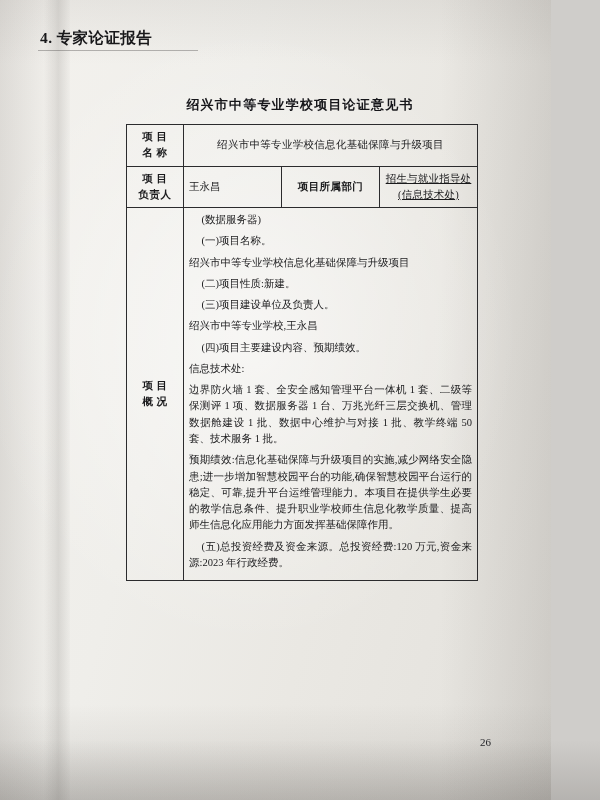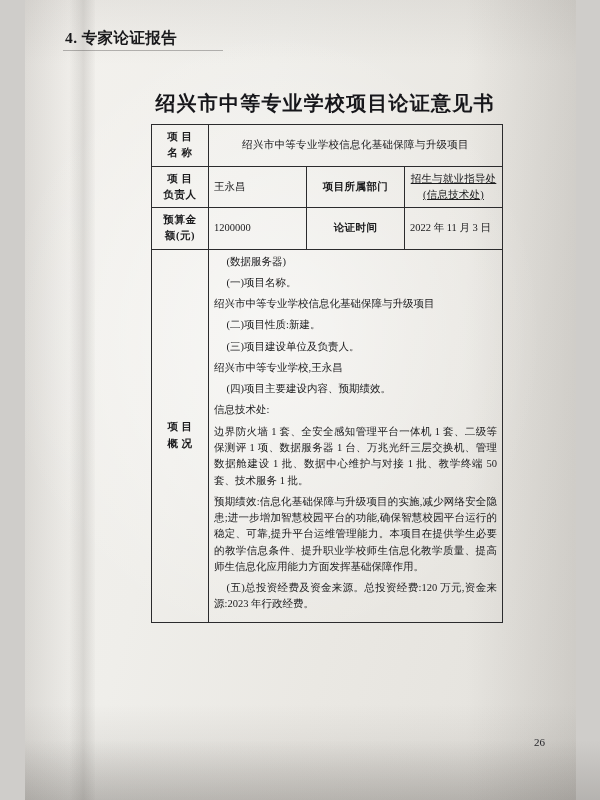--- a/index.html
+++ b/index.html
@@ -15,21 +15,20 @@
   }
   
   .page {
     position: absolute;
     left: 0;
     top: 0;
     width: 551px;
     height: 800px;
     background:
       linear-gradient(105deg, #f4f2ee 0%, #efeeea 35%, #eae8e3 62%, #e3e1dc 100%);
-    margin-left: 25px;
   }
   .page::before {
     
     content: "";
     position: absolute;
     left: 0; top: 0; right: 0; bottom: 0;
     background:
       radial-gradient(ellipse 70% 55% at 45% 42%, rgba(255,255,255,0.55), rgba(255,255,255,0) 70%),
       linear-gradient(90deg, rgba(120,115,110,0.18) 0%, rgba(120,115,110,0.0) 10%, rgba(120,115,110,0.0) 80%, rgba(120,115,110,0.20) 100%),
       linear-gradient(180deg, rgba(120,115,110,0.10) 0%, rgba(120,115,110,0.0) 8%, rgba(120,115,110,0.0) 88%, rgba(120,115,110,0.22) 100%);
@@ -68,24 +67,24 @@
     top: 50px;
     width: 160px;
     height: 1px;
     background: rgba(60,58,56,0.35);
   }
 
   
   .doc-title {
     position: absolute;
     left: 0;
-    top: 90px;
+    top: 96px;
     width: 600px;
     text-align: center;
-    font-size: 20px;
+    font-size: 13px;
     font-weight: bold;
     color: #16161a;
     letter-spacing: 1.2px;
   }
 
   
   .tbl-wrap {
     position: absolute;
     left: 126px;
     top: 124px;
@@ -152,21 +151,21 @@
     letter-spacing: 0.5px;
     line-height: 1.8;
   }
   .two-line {
     display: block;
   }
 
   
   .page-num {
     position: absolute;
-    right: 31px;
+    right: 60px;
     bottom: 52px;
     font-size: 11px;
     color: #26262a;
     font-family: "Liberation Serif", serif;
   }
 </style>
 </head>
 <body>
 
 <div class="page">
@@ -192,29 +191,20 @@
         <td class="val-name" colspan="3">绍兴市中等专业学校信息化基础保障与升级项目</td>
       </tr>
       <tr>
         <td class="lbl">
           <span class="two-line">项 目</span>
           <span class="two-line">负责人</span>
         </td>
         <td class="ctr">王永昌</td>
         <td class="mid-lbl">项目所属部门</td>
         <td class="dept">招生与就业指导处(信息技术处)</td>
-      </tr>
-      <tr>
-        <td class="lbl">
-          <span class="two-line">预算金</span>
-          <span class="two-line">额(元)</span>
-        </td>
-        <td class="ctr">1200000</td>
-        <td class="mid-lbl">论证时间</td>
-        <td class="ctr">2022 年 11 月 3 日</td>
       </tr>
       <tr>
         <td class="overview-lbl">
           <span class="two-line">项 目</span>
           <span class="two-line">概 况</span>
         </td>
         <td class="body" colspan="3">
           <p class="ind">(数据服务器)</p>
           <p class="ind">(一)项目名称。</p>
           <p>绍兴市中等专业学校信息化基础保障与升级项目</p>

